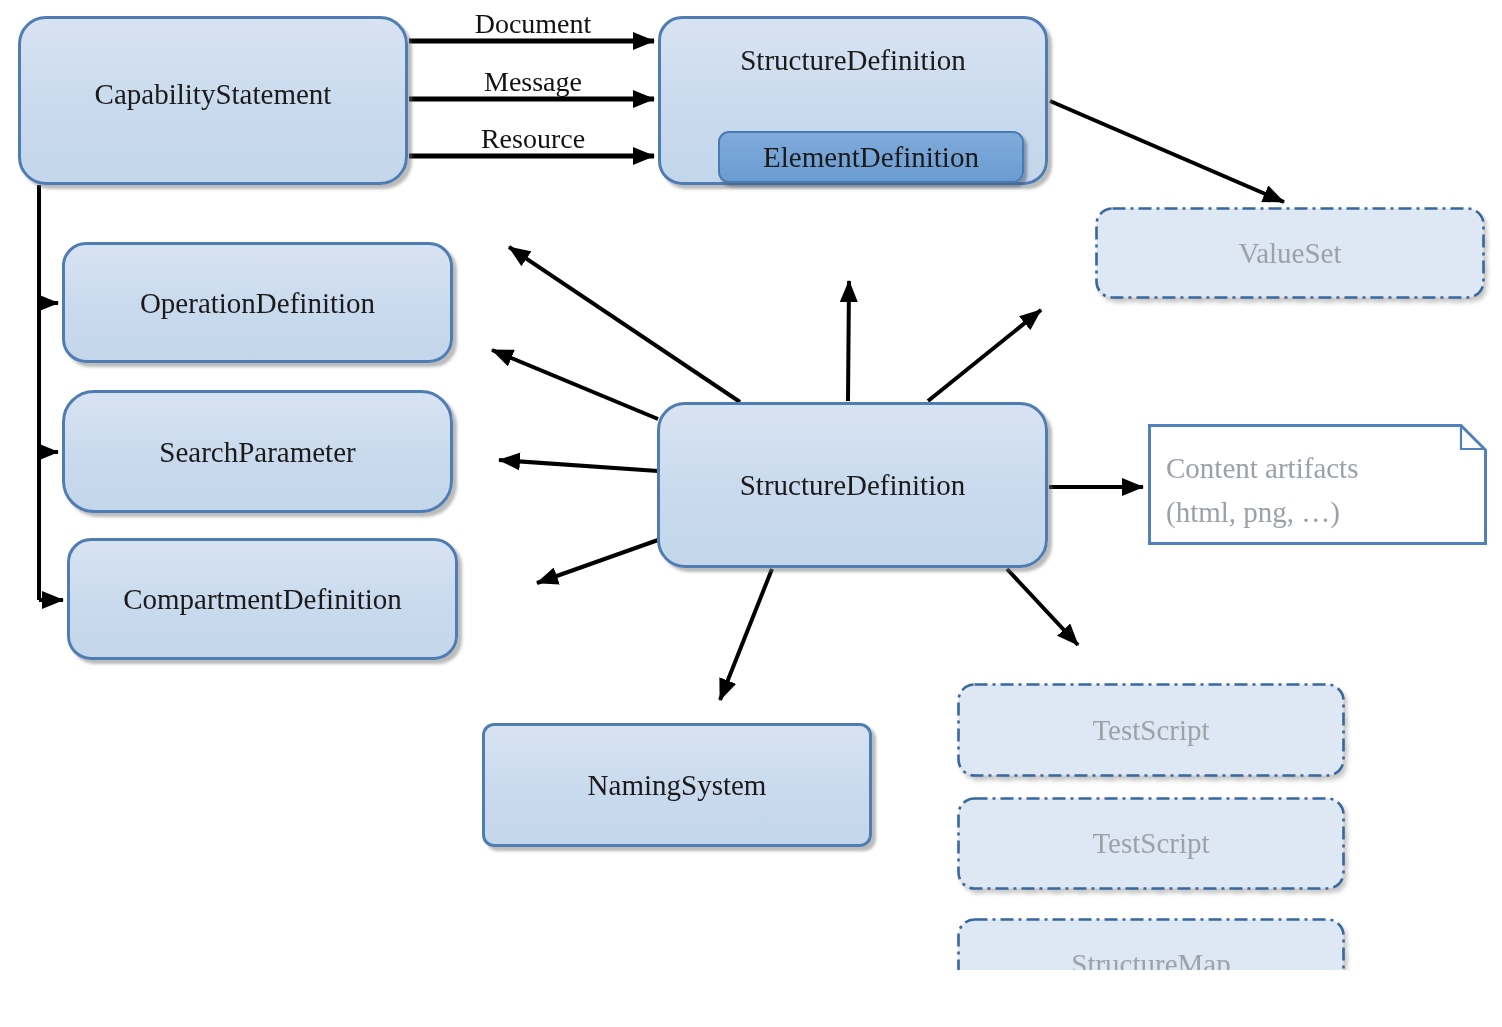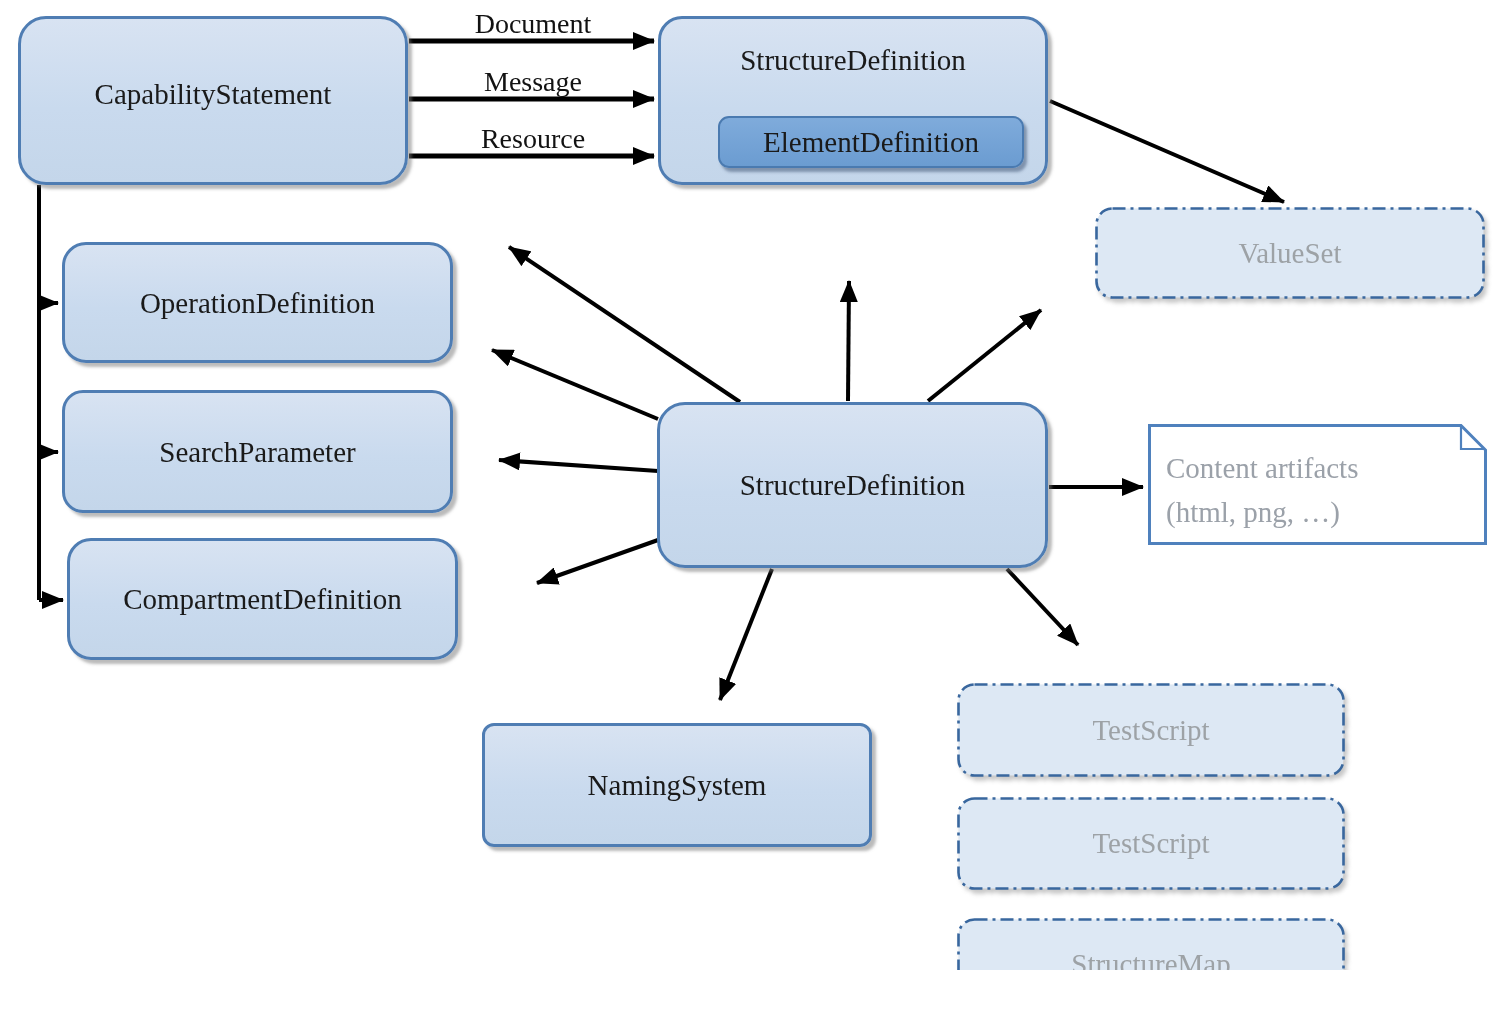--- a/index.html
+++ b/index.html
@@ -88,30 +88,30 @@
   <div class="edge-label" style="left:408px;top:8px;width:250px;">Document</div>
   <div class="edge-label" style="left:408px;top:66px;width:250px;">Message</div>
   <div class="edge-label" style="left:408px;top:123px;width:250px;">Resource</div>
 
   <div class="node solid" style="left:18px;top:16px;width:390px;height:169px;border-radius:28px;">
     <span class="node-label" style="margin-bottom:14px;">CapabilityStatement</span>
   </div>
 
   <div class="node solid" style="left:658px;top:16px;width:390px;height:169px;border-radius:24px;align-items:flex-start;">
     <span class="node-label" style="margin-top:24px;">StructureDefinition</span>
-    <div class="nested" style="left:57px;top:97px;width:306px;height:52px;">
+    <div class="nested" style="left:57px;top:112px;width:306px;height:52px;">
       <span class="node-label">ElementDefinition</span>
     </div>
   </div>
 
   <div class="node solid" style="left:62px;top:242px;width:391px;height:121px;border-radius:24px;">
     <span class="node-label">OperationDefinition</span>
   </div>
 
-  <div class="node solid" style="left:62px;top:390px;width:391px;height:123px;border-radius:21px;">
+  <div class="node solid" style="left:62px;top:390px;width:391px;height:123px;border-radius:32px;">
     <span class="node-label">SearchParameter</span>
   </div>
 
   <div class="node solid" style="left:67px;top:538px;width:391px;height:122px;border-radius:24px;">
     <span class="node-label">CompartmentDefinition</span>
   </div>
 
   <div class="node solid" style="left:657px;top:402px;width:391px;height:166px;border-radius:28px;">
     <span class="node-label">StructureDefinition</span>
   </div>

